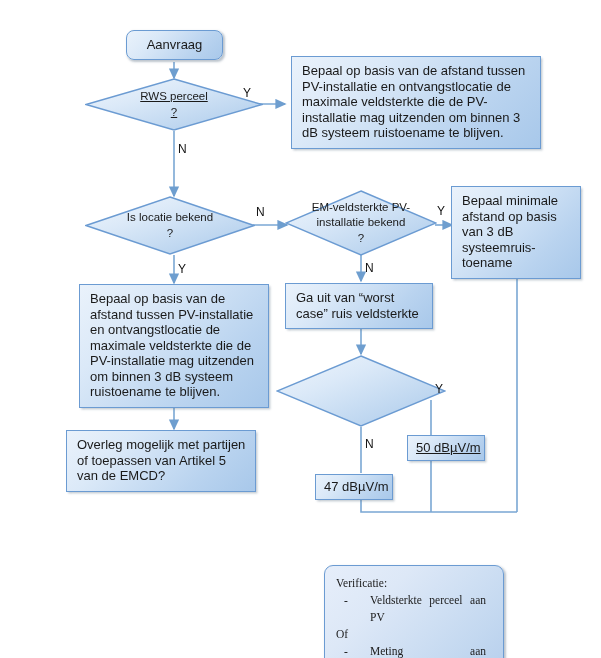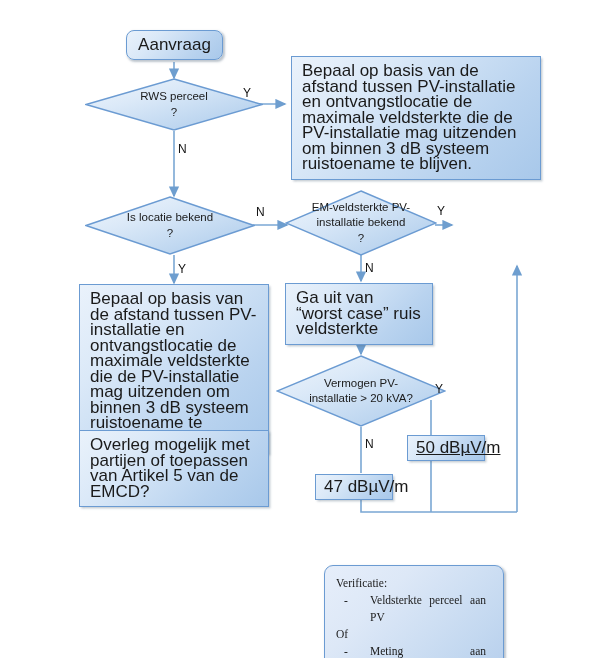--- a/index.html
+++ b/index.html
@@ -22,21 +22,21 @@
     left: 0;
     top: 0;
     width: 601px;
     height: 658px;
     pointer-events: none;
   }
   .node {
     position: absolute;
     box-sizing: border-box;
     color: #1a1a1a;
-    font-size: 17px;
+    font-size: 13px;
     line-height: 15.5px;
     background: linear-gradient(135deg, #eaf2fb 0%, #dbe9f8 28%, #b9d3ef 72%, #a8c8ea 100%);
     border: 1px solid #6b9bd2;
     box-shadow: 1.5px 1.5px 2.2px rgba(90,110,130,0.40);
   }
   .node .inner {
     padding: 6px 9px 7px 10px;
   }
   .rounded {
     border-radius: 8px;
@@ -133,21 +133,21 @@
       <path d="M361,495 L361,512 L517,512"></path>
 
       <line x1="517" y1="512" x2="517" y2="266" marker-end="url(#arrow)"></line>
     </g>
   </svg>
 
   <div class="node rounded" style="left:126px; top:30px; width:97px;">
     <div class="inner">Aanvraag</div>
   </div>
 
-  <div class="diamond" style="left:85px; top:78px; width:178px; height:53px;">
+  <div class="diamond" style="left:85px; top:78px; width:178px; height:53px;text-decoration:underline;">
     <svg class="dshape" viewBox="0 0 178 53" preserveAspectRatio="none">
       <defs>
         <linearGradient id="dg1" x1="0" y1="0" x2="1" y2="1">
           <stop offset="0%" stop-color="#f0f6fc"></stop>
           <stop offset="35%" stop-color="#dbe9f8"></stop>
           <stop offset="100%" stop-color="#a9c9ea"></stop>
         </linearGradient>
       </defs>
       <polygon points="89,1 177,26.5 89,52 1,26.5" fill="url(#dg1)" stroke="#6b9bd2" stroke-width="1.4"></polygon>
     </svg>
@@ -175,41 +175,40 @@
     <svg class="dshape" viewBox="0 0 152 66" preserveAspectRatio="none">
       <polygon points="76,1 151,33 76,65 1,33" fill="url(#dg1)" stroke="#6b9bd2" stroke-width="1.4"></polygon>
     </svg>
     <div class="dtext" style="padding:0 6px;">
       <div>EM-veldsterkte PV-</div>
       <div>installatie bekend</div>
       <div>?</div>
     </div>
   </div>
 
+  <div class="node" style="left:451px; top:186px; width:130px;">
+    <div class="inner">Bepaal minimale afstand op basis van 3 dB systeemruis-toename</div>
+  </div>
 
   <div class="node" style="left:79px; top:284px; width:190px;">
     <div class="inner">Bepaal op basis van de afstand tussen PV-installatie en ontvangstlocatie de maximale veldsterkte die de PV-installatie mag uitzenden om binnen 3 dB systeem ruistoename te blijven.</div>
   </div>
 
-  <div class="node" style="left:79px; top:430px; width:190px;">
+  <div class="node" style="left:66px; top:430px; width:190px;">
     <div class="inner">Overleg mogelijk met partijen of toepassen van Artikel 5 van de EMCD?</div>
   </div>
 
   <div class="node" style="left:285px; top:283px; width:148px;">
     <div class="inner">Ga uit van “worst case” ruis veldsterkte</div>
   </div>
 
   <div class="diamond" style="left:276px; top:355px; width:170px; height:72px;">
     <svg class="dshape" viewBox="0 0 170 72" preserveAspectRatio="none">
       <polygon points="85,1 169,36 85,71 1,36" fill="url(#dg1)" stroke="#6b9bd2" stroke-width="1.4"></polygon>
     </svg>
-    <div class="dtext" style="padding:0 8px;">
-      <div>Vermogen PV-</div>
-      <div>installatie &gt; 20 kVA?</div>
-    </div>
   </div>
 
   <div class="node small-lab" style="left:407px; top:435px; width:78px;text-decoration:underline;">
     <div class="inner">50 dBµV/m</div>
   </div>
 
   <div class="node small-lab" style="left:315px; top:474px; width:78px;">
     <div class="inner">47 dBµV/m</div>
   </div>
 

